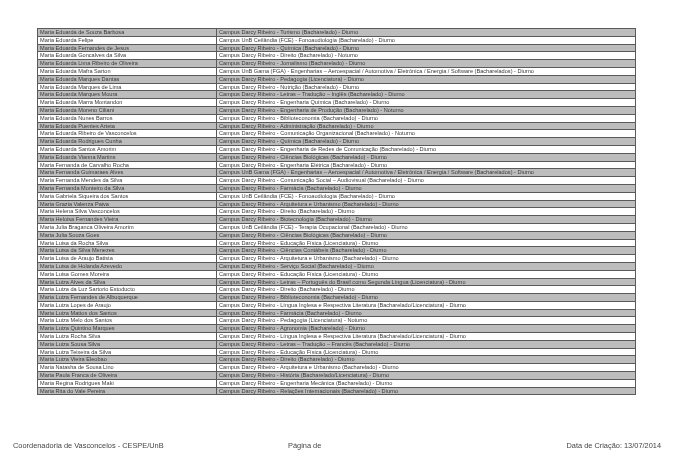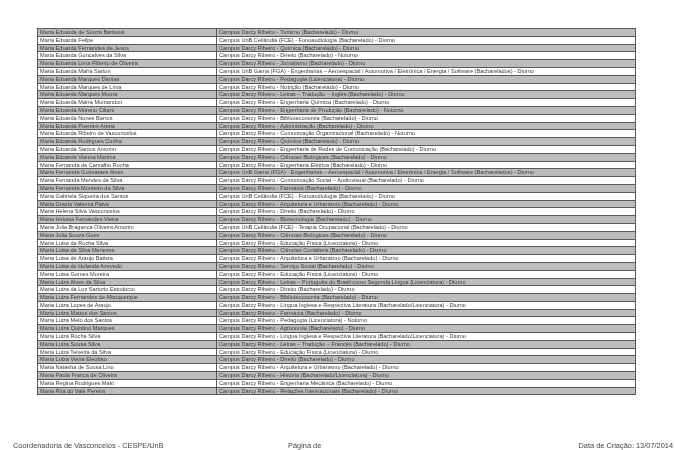--- a/index.html
+++ b/index.html
@@ -10,21 +10,21 @@
   .sheet td { height:6.8px; padding:0 0 0 2px; font-size:5.6px; line-height:6.8px;
               border:0.5px solid #5a5a5a; white-space:nowrap; overflow:hidden;
               color:#3a3a3a; }
   .sheet tr.shade td { background:#bdbdbd; }
   .sheet tr.plain td { background:#ffffff; }
   .sheet col.c1 { width:179px; }
   .sheet col.c2 { width:419px; }
   .footer { position:absolute; top:441px; font-size:7.4px; color:#444; }
   .f-left { left:13px; }
   .f-mid { left:244px;padding-left:44px; }
-  .f-right { right:2px; }
+  .f-right { right:14px; }
 </style>
 </head>
 <body>
 
 <table class="sheet">
   <colgroup>
       <col class="c1">
       <col class="c2">
     </colgroup>
   <tbody id="rows">

